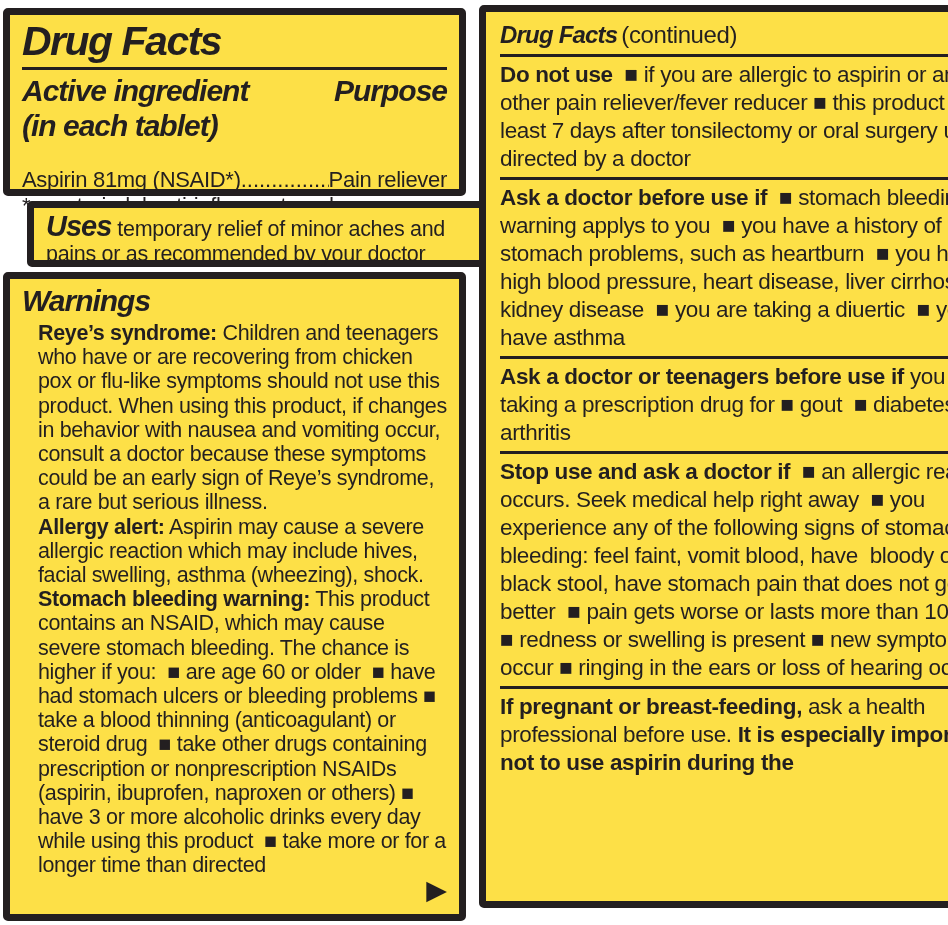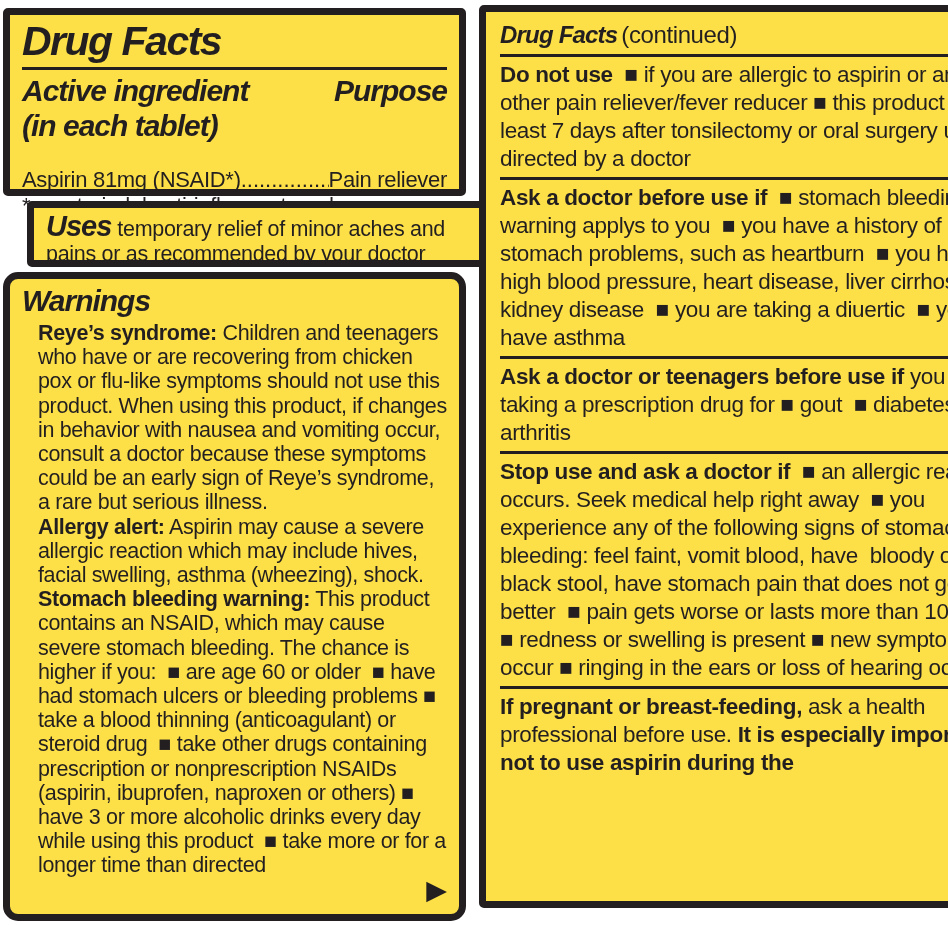--- a/index.html
+++ b/index.html
@@ -8,21 +8,21 @@
     background:#ffffff;color:#231f20;
     font-family:"Liberation Sans", sans-serif;
     -webkit-font-smoothing:antialiased;
   }
   .panel{
     position:absolute;box-sizing:border-box;background:#fde047;
     border:7px solid #231f20;border-radius:5px;
   }
   #left-box1{left:3px;top:8px;width:463px;height:188px;padding:2px 12px 4px;}
   #left-box2{left:3px;top:201px;width:463px;height:66px;padding:4px 12px;margin-left:24px;}
-  #left-box3{left:3px;top:272px;width:463px;height:649px;padding:2px 10px 6px 12px;border-radius:15px;}
+  #left-box3{left:3px;top:272px;width:463px;height:649px;padding:2px 10px 6px 12px;}
   #right-box{left:479px;top:5px;width:554px;height:903px;padding:8px 12px 6px 14px;}
 
   .df-title{
     font-size:41px;font-weight:bold;font-style:italic;
     letter-spacing:-1.5px;line-height:1.1;padding-top:2px;
   }
   .rule{border:none;border-top:3px solid #231f20;margin:3px 0 4px;}
   .rule-thin{border:none;border-top:3px solid #231f20;margin:4px 0;}
   .ai-row{
     display:flex;justify-content:space-between;align-items:baseline;

